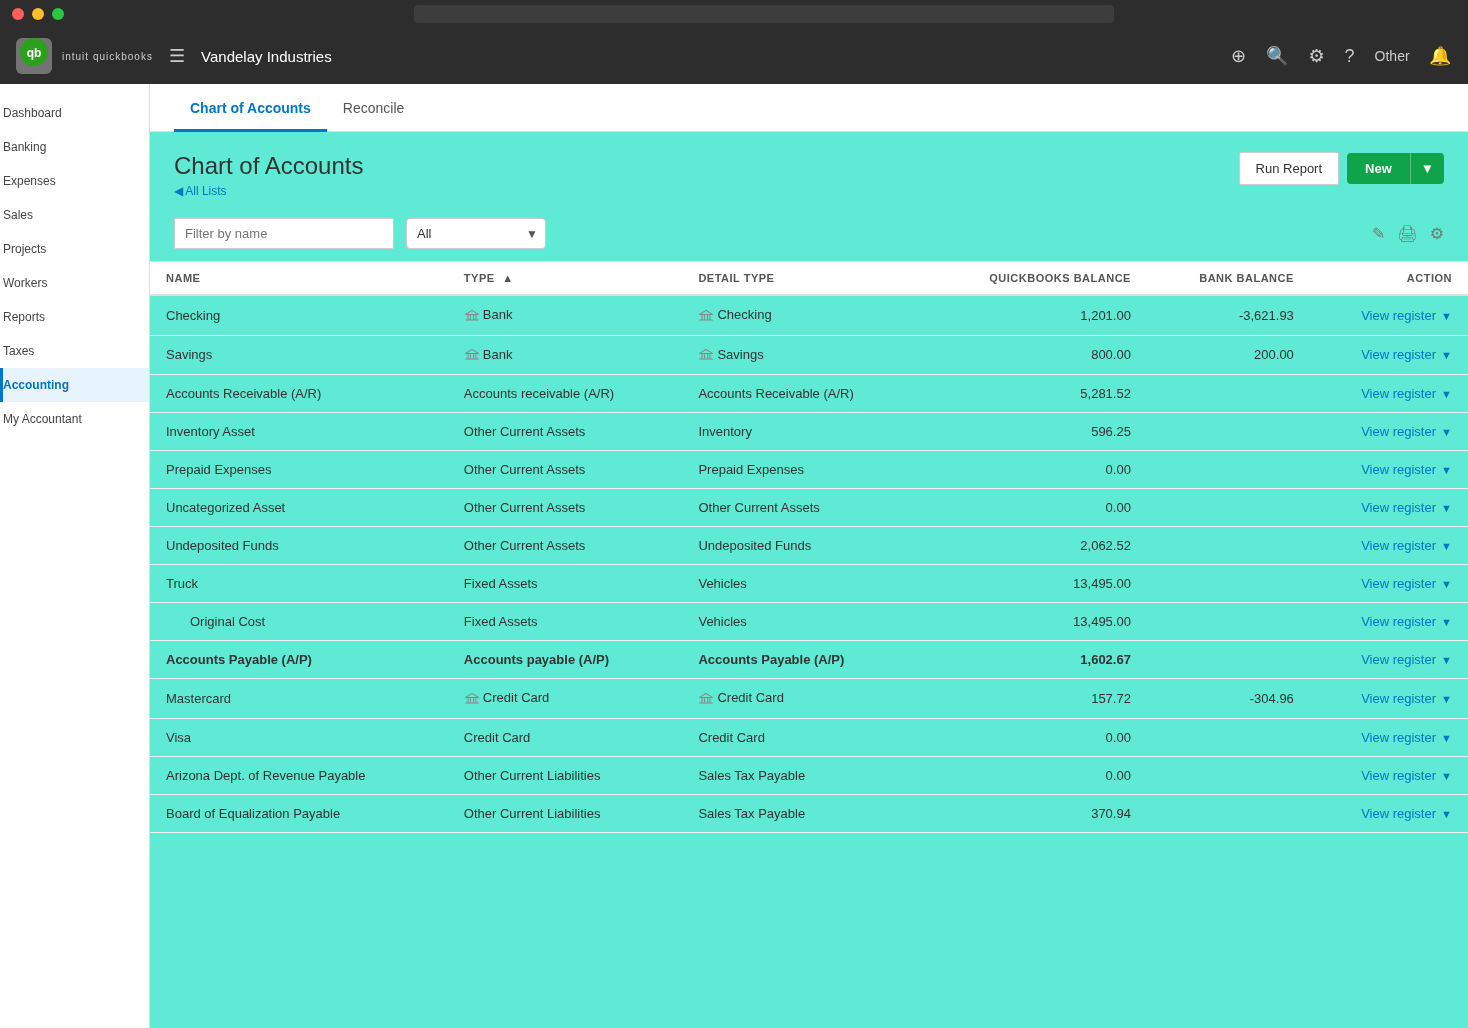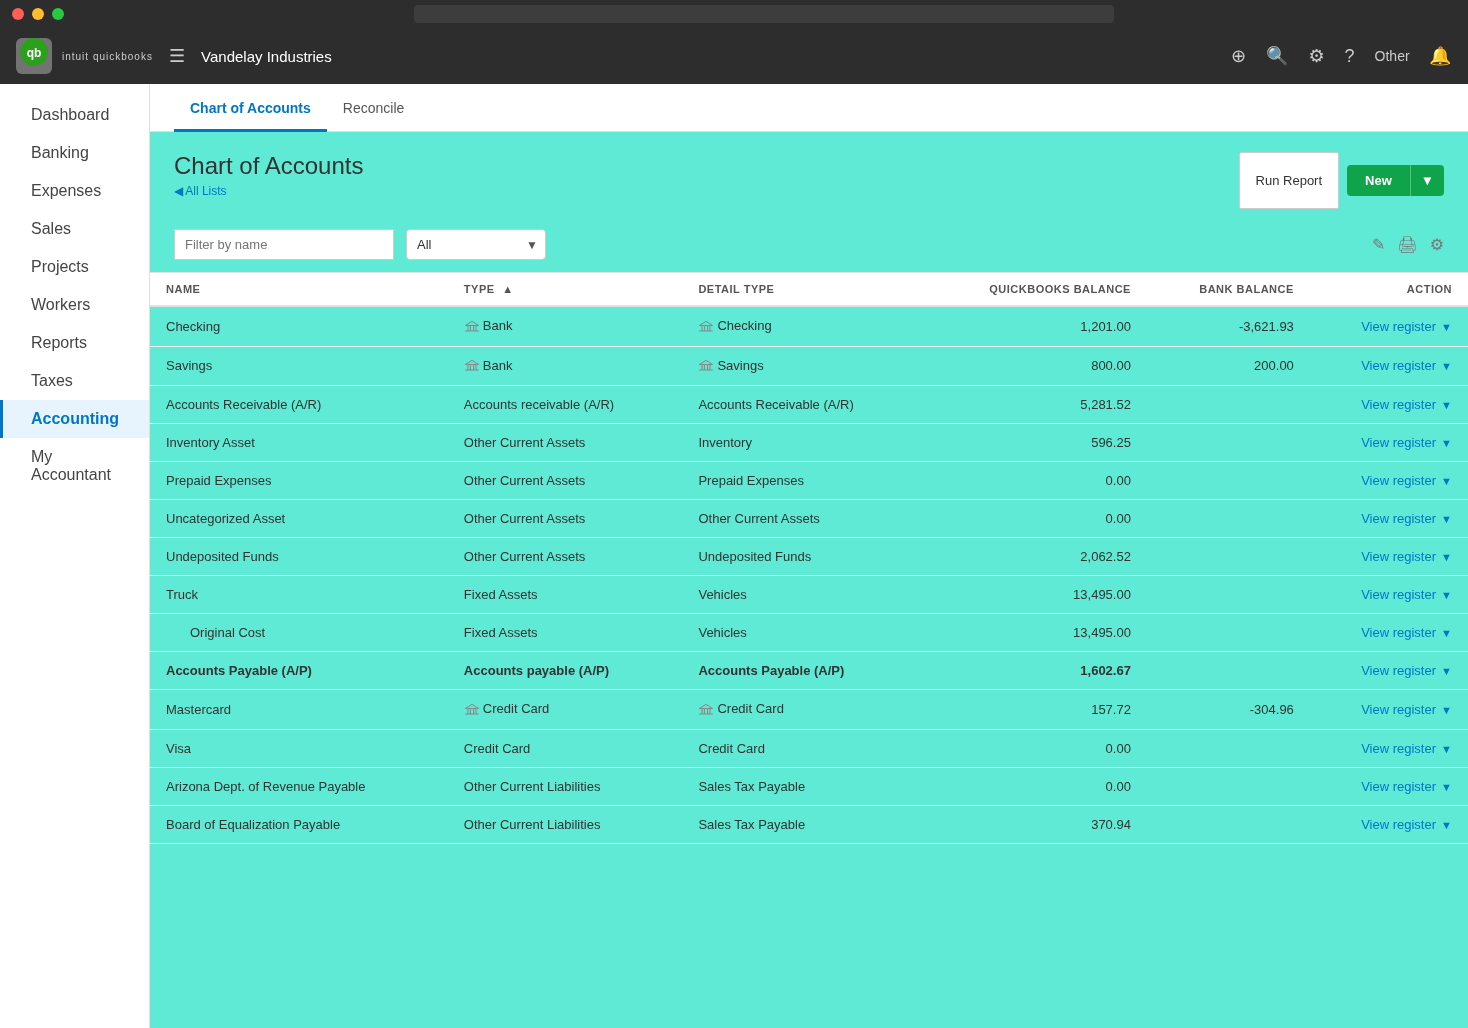--- a/index.html
+++ b/index.html
@@ -57,24 +57,24 @@
 
     
     .sidebar {
       width: 150px;
       background: white;
       border-right: 1px solid #e0e0e0;
       padding-top: 12px;
       flex-shrink: 0;
     }
     .sidebar-item {
-      padding: 10px 28px;
+      padding: 10px 0;
       cursor: pointer;
       color: #444;
-      font-size: 16px;
+      font-size: 12px;
       border-left: 3px solid transparent;
     }
     .sidebar-item.active {
       background: #e8f4fd;
       border-left: 3px solid #0077C5;
       color: #0077C5;
       font-weight: 600;
     }
 
     
@@ -121,21 +121,21 @@
     .back-link {
       color: #0077C5;
       font-size: 12px;
       cursor: pointer;
       display: flex; align-items: center; gap: 2px;
     }
     .page-actions {
       display: flex; align-items: center; gap: 8px;
     }
     .run-report-btn {
-      padding: 20px 16px;
+      padding: 8px 16px;
       border: 1px solid #ccc;
       background: white;
       border-radius: 2px;
       cursor: pointer;
       font-size: 13px;
       color: #333;
     }
     .new-btn-group {
       display: flex; align-items: stretch;
     }

